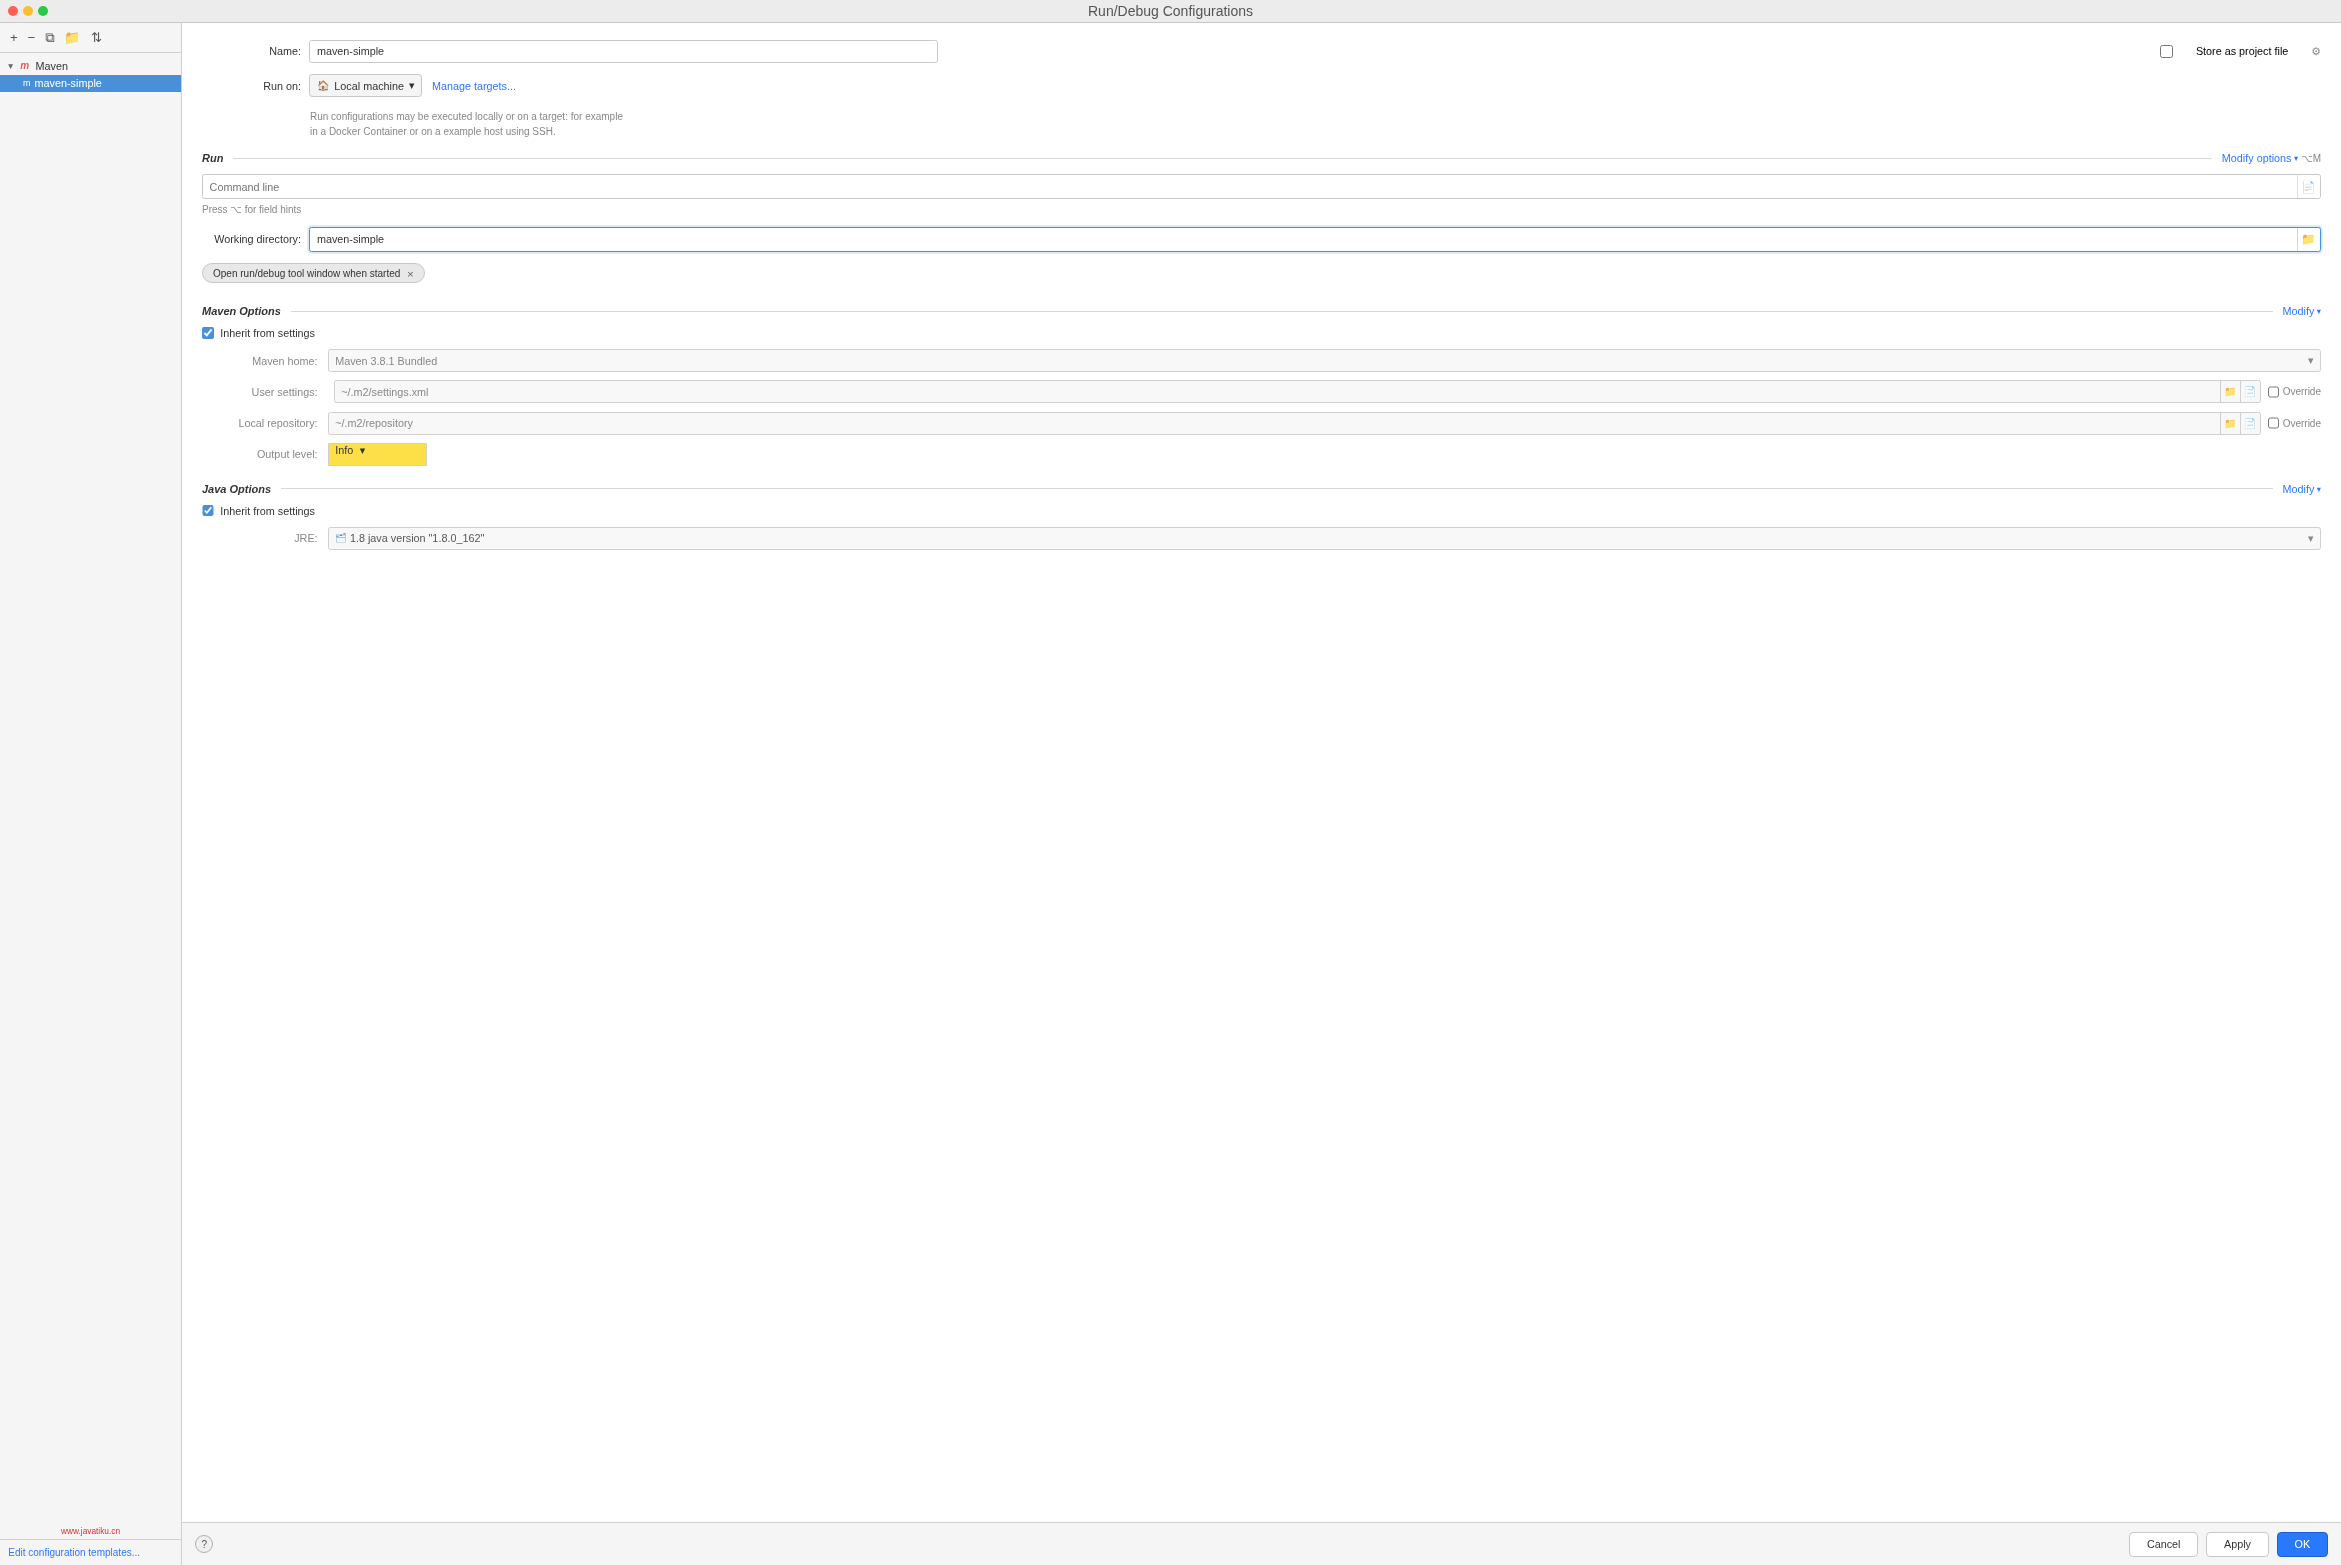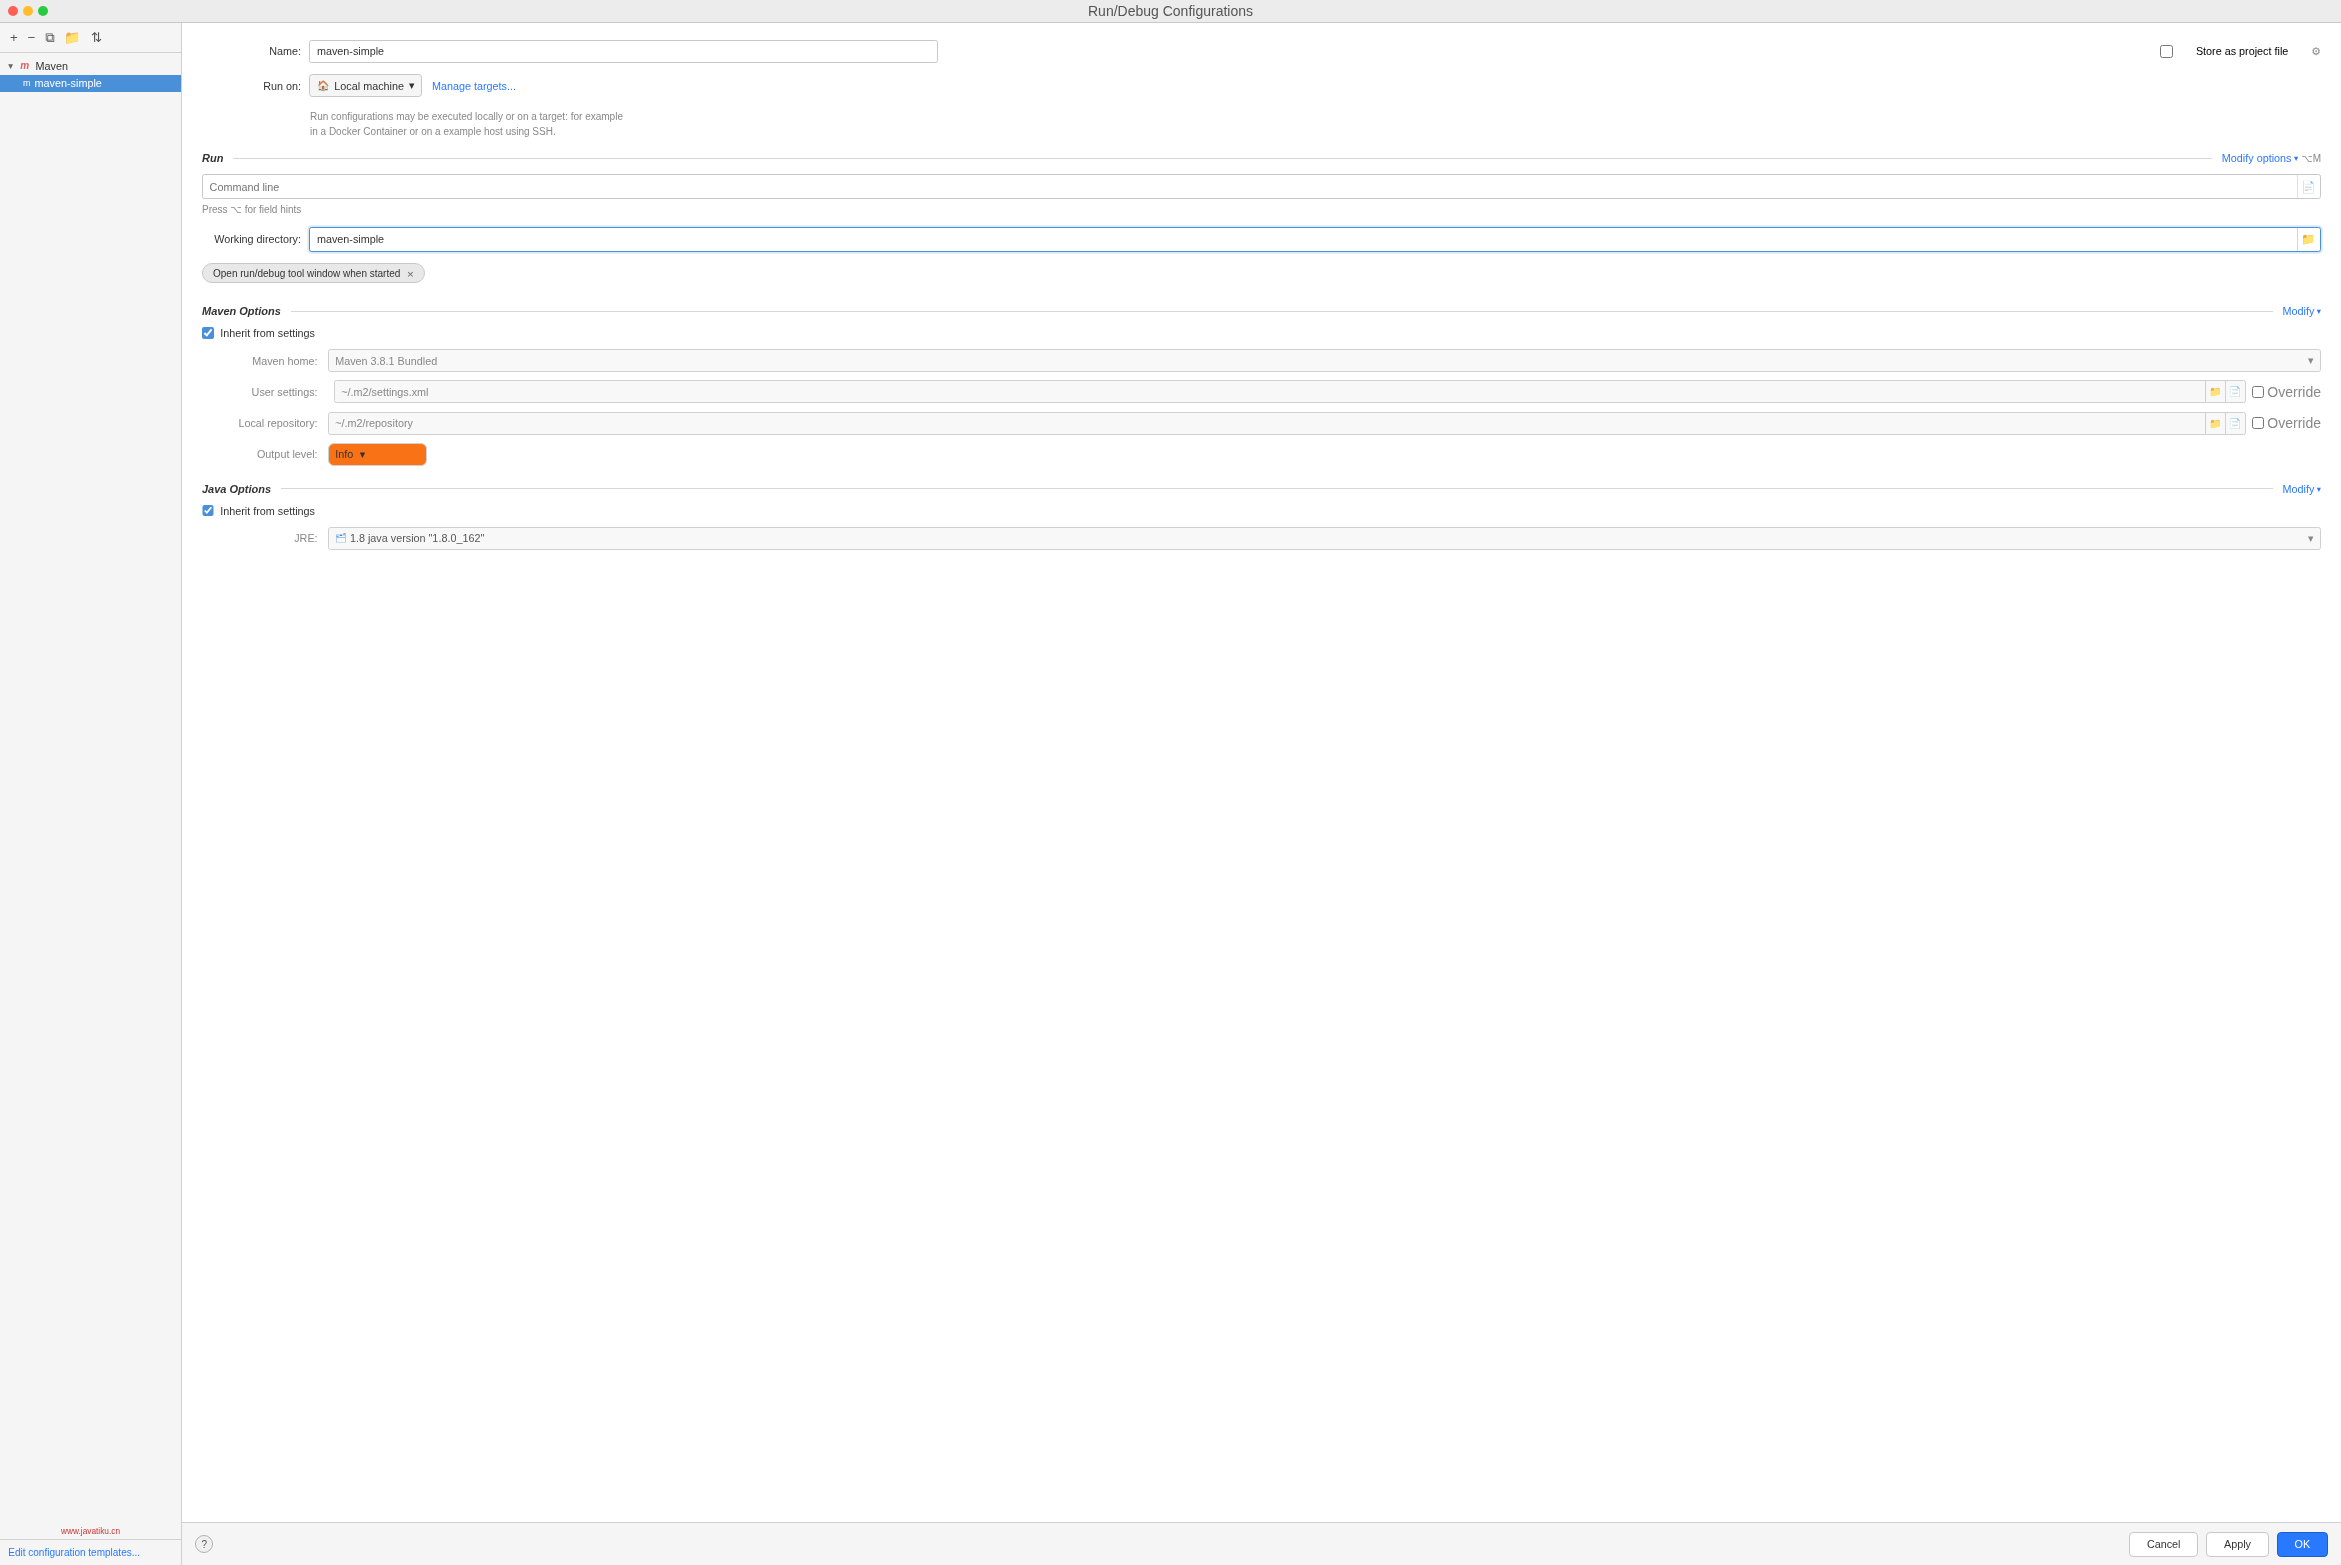--- a/index.html
+++ b/index.html
@@ -425,33 +425,33 @@
       font-size: 10px;
       border-left: 0.8px solid #d0d0d0;
     }
     .override-row {
       display: flex;
       align-items: center;
       gap: 3.3px;
       margin-left: 6.6px;
     }
     .override-label {
-      font-size: 14px;
+      font-size: 10px;
       color: #888;
     }
     .output-select {
       height: 23px;
       border: 0.8px solid #d0d0d0;
-      border-radius: 6px;
-      background: #f97316;
+      border-radius: 1px;
+      background: #fde047;
       padding: 0 6.6px;
       font-size: 10.8px;
       color: #333;
       display: flex;
-      align-items: center;
+      align-items: flex-start;
       gap: 6.6px;
       min-width: 99px;
     }
 
     
     .bottom-bar {
       display: flex;
       align-items: center;
       justify-content: space-between;
       padding: 8.3px 13.3px;

